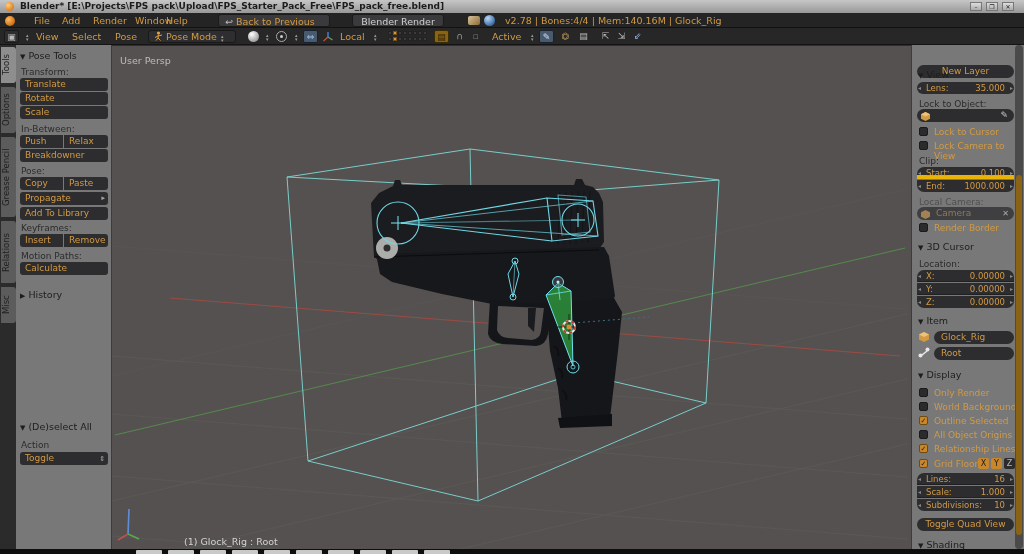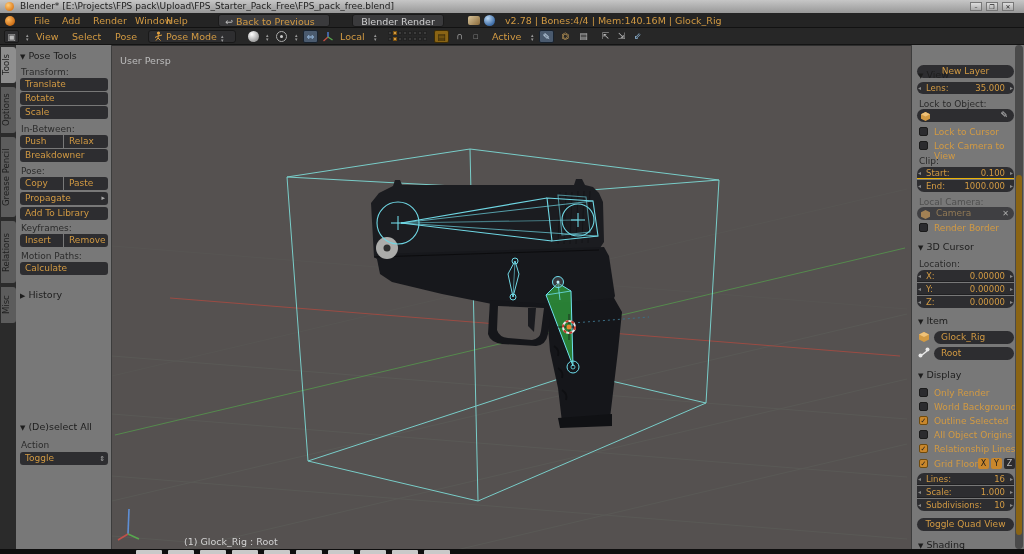--- a/index.html
+++ b/index.html
@@ -8,21 +8,21 @@
     --panel-bg:#787878; --button-bg:#2d2d30;
   }
   *{margin:0;padding:0;box-sizing:border-box;font-family:"DejaVu Sans",sans-serif;}
   body{background:#000;}
   #app{position:relative;width:1024px;height:554px;overflow:hidden;background:#1e1e1e;font-size:10px;}
   .abs{position:absolute;}
 
   
   #titlebar{left:0;top:0;width:1024px;height:13px;background:linear-gradient(#c6c6c6,#989898);color:#1c1c1c;font-size:9px;line-height:13px;}
   #titlebar .logo{position:absolute;left:5px;top:2px;width:9px;height:9px;border-radius:50%;background:radial-gradient(circle at 35% 35%,#ffce7a,#e07f1f 70%);}
-  #titlebar .ttl{position:absolute;left:20px;top:0;}
+  #titlebar .ttl{position:absolute;left:20px;top:0;font-weight:bold;}
   .winbtn{position:absolute;top:2px;width:12px;height:9px;background:linear-gradient(#ddd,#aaa);border:1px solid #777;font-size:6px;line-height:7px;text-align:center;color:#222;}
 
   
   #menubar{left:0;top:13px;width:1024px;height:15px;background:#242424;border-bottom:1px solid #121212;color:#c9c9c9;}
   .mitem{position:absolute;top:0;height:15px;line-height:15px;color:var(--accent-orange);font-size:9.5px;}
   .mbtn{position:absolute;top:1px;height:13px;line-height:13px;background:#3a3a3c;border:1px solid #1a1a1a;border-radius:3px;color:var(--accent-orange);font-size:9.5px;padding:0 6px;}
   .stats{color:var(--accent-orange);font-size:9.5px;}
   .updn{display:inline-block;vertical-align:middle;margin-left:4px;color:#999;font-size:5px;line-height:4px;}
   .updn span{display:block;}
 
@@ -333,21 +333,21 @@
           <path d="M5 0 L10 2.5 L10 7.5 L5 10 L0 7.5 L0 2.5 Z" fill="#d29a43"></path>
           <path d="M5 0 L10 2.5 L5 5 L0 2.5 Z" fill="#eec178"></path>
         </svg>
       <span style="position:absolute;right:6px;top:0;color:#ccc;">✎</span>
     </div>
     <div class="chk" style="top:82px;"></div>
     <div class="chklbl" style="top:82px;">Lock to Cursor</div>
     <div class="chk" style="top:96px;"></div>
     <div class="chklbl" style="top:96px;">Lock Camera to View</div>
     <div class="nlabel" style="top:111px;">Clip:</div>
-    <div class="slider rnd-t" style="top:122px;border-bottom:1px solid #eab308;">
+    <div class="slider rnd-t" style="top:122px;border-bottom:4px solid #eab308;">
         <span class="al">◂</span>
         <span class="sl">Start:</span>
         <span class="sv">0.100</span>
         <span class="ar">▸</span>
       </div>
     <div class="slider rnd-b" style="top:135px;">
         <span class="al">◂</span>
         <span class="sl">End:</span>
         <span class="sv">1000.000</span>
         <span class="ar">▸</span>

